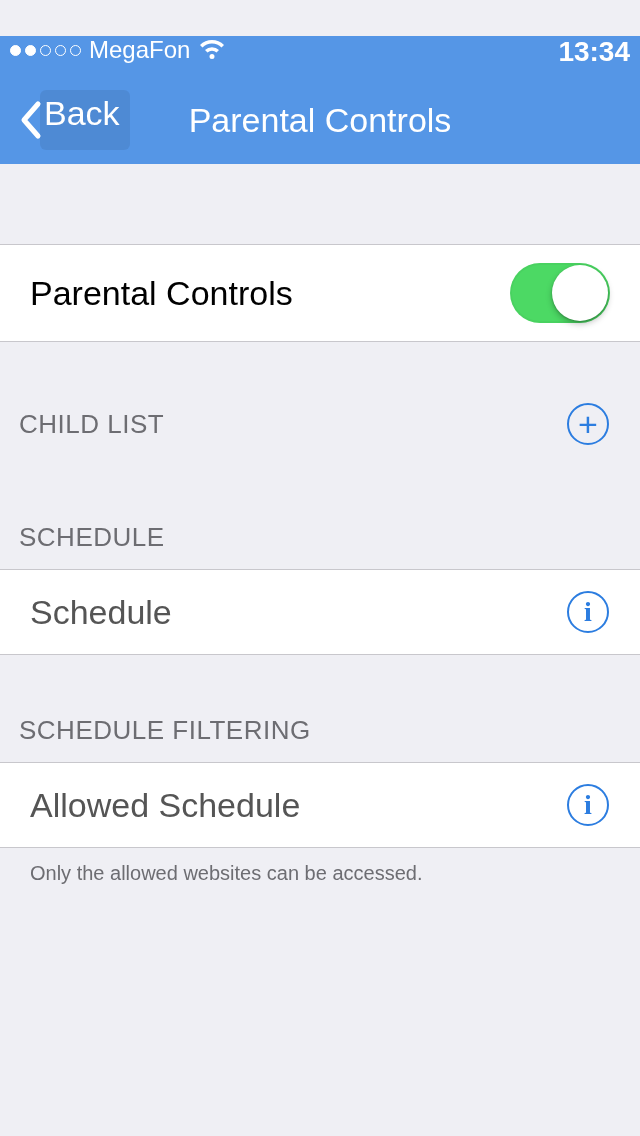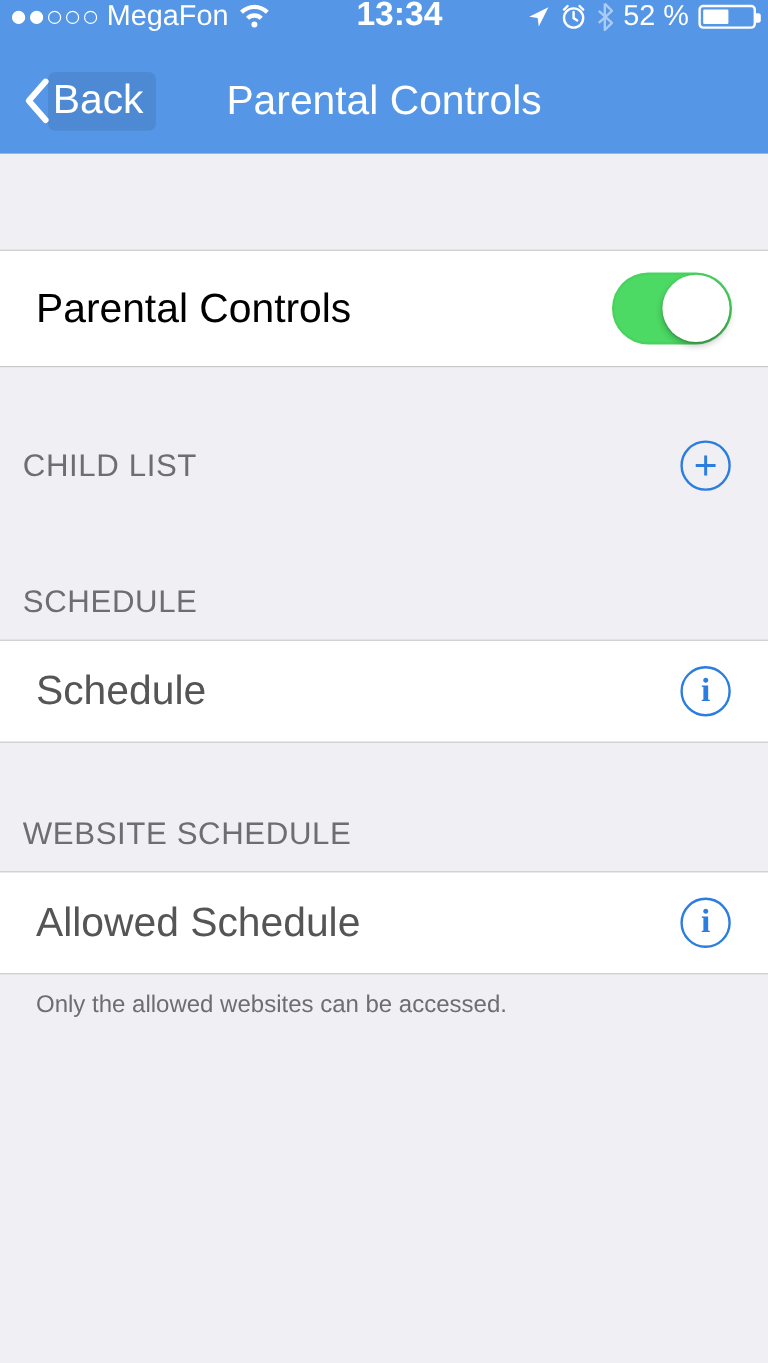--- a/index.html
+++ b/index.html
@@ -12,25 +12,26 @@
     body {
       width: 640px;
       height: 1136px;
       background: #EFEFF4;
       overflow: hidden;
     }
     .status-bar {
       height: 40px;
       background: #5596E6;
       display: flex;
-      align-items: flex-end;
+      align-items: flex-start;
       justify-content: space-between;
-      padding: 12px 10px;
+      padding: 0 10px;
       color: white;
       font-size: 24px;
+      margin-top: 36px;
     }
     .status-left, .status-right {
       display: flex;
       align-items: center;
       gap: 8px;
     }
     .signal-dots {
       display: flex;
       gap: 4px;
       align-items: center;
@@ -104,21 +105,21 @@
       height: 40px;
       margin-right: 6px;
     }
     .back-chevron svg {
       position: absolute;
       top: 0;
       left: 0;
     }
     .back-text-wrap{
       background: rgba(0,0,0,0.08);
-      padding: 4px 10px 6px 4px;
+      padding: 4px 10px 17px 4px;
       border-radius: 6px;
       margin-left:-4px;
     }
     .nav-title {
       position: absolute;
       left: 0;
       right: 0;
       text-align: center;
       color: white;
       font-size: 34px;
@@ -228,43 +229,20 @@
       <div class="dot"></div>
     </div>
     <span class="carrier">MegaFon</span>
     <span class="wifi-icon">
       <svg width="28" height="22" viewBox="0 0 28 22">
           <path d="M14 20 A2.5 2.5 0 1 0 14 15 A2.5 2.5 0 1 0 14 20 M7 11 A10 10 0 0 1 21 11 L18.5 13.5 A6.5 6.5 0 0 0 9.5 13.5 Z M2 6 A17 17 0 0 1 26 6 L23.5 8.5 A13.5 13.5 0 0 0 4.5 8.5 Z" fill="white"></path>
         </svg>
     </span>
   </div>
   <div class="status-time">13:34</div>
-  <div class="status-right">
-    <span class="loc-icon">
-      <svg width="20" height="20" viewBox="0 0 20 20">
-          <path d="M2 10 L18 2 L10 18 L9 11 Z" fill="white"></path>
-        </svg>
-    </span>
-    <span class="alarm-icon">
-      <svg width="22" height="22" viewBox="0 0 22 22">
-          <circle cx="11" cy="12" r="8" stroke="white" stroke-width="2" fill="none"></circle>
-          <path d="M11 7 L11 12 L14 14" stroke="white" stroke-width="2" fill="none" stroke-linecap="round"></path>
-          <path d="M3 5 L6 2 M19 5 L16 2" stroke="white" stroke-width="2" stroke-linecap="round"></path>
-        </svg>
-    </span>
-    <span class="bt-icon">
-      <svg width="14" height="24" viewBox="0 0 14 24">
-          <path d="M7 1 L7 23 L13 17 L2 7 M7 1 L13 7 L2 17" stroke="rgba(255,255,255,0.5)" stroke-width="2" fill="none" stroke-linejoin="round"></path>
-        </svg>
-    </span>
-    <span>52 %</span>
-    <div class="battery">
-      <div class="battery-fill"></div>
-    </div>
-  </div>
 </div>
 
 <div class="nav-bar">
   <div class="back-btn">
     <div class="back-chevron">
       <svg width="24" height="40" viewBox="0 0 24 40">
           <path d="M20 4 L6 20 L20 36" stroke="white" stroke-width="5" fill="none" stroke-linecap="round" stroke-linejoin="round"></path>
         </svg>
     </div>
     <span class="back-text-wrap"><span>Back</span></span>
@@ -296,21 +274,21 @@
 <div class="row">
   <span class="row-label gray">Schedule</span>
   <div class="info-btn">
     <div class="circle-icon">
         <span class="info-i">i</span>
       </div>
   </div>
 </div>
 
 <div class="section-header tall">
-  <span class="section-title">WEBSITE SCHEDULE</span>
+  <span class="section-title">SCHEDULE FILTERING</span>
 </div>
 <div class="row">
   <span class="row-label gray">Allowed Schedule</span>
   <div class="info-btn">
     <div class="circle-icon">
         <span class="info-i">i</span>
       </div>
   </div>
 </div>
 <div class="footer-text">Only the allowed websites can be accessed.</div>

